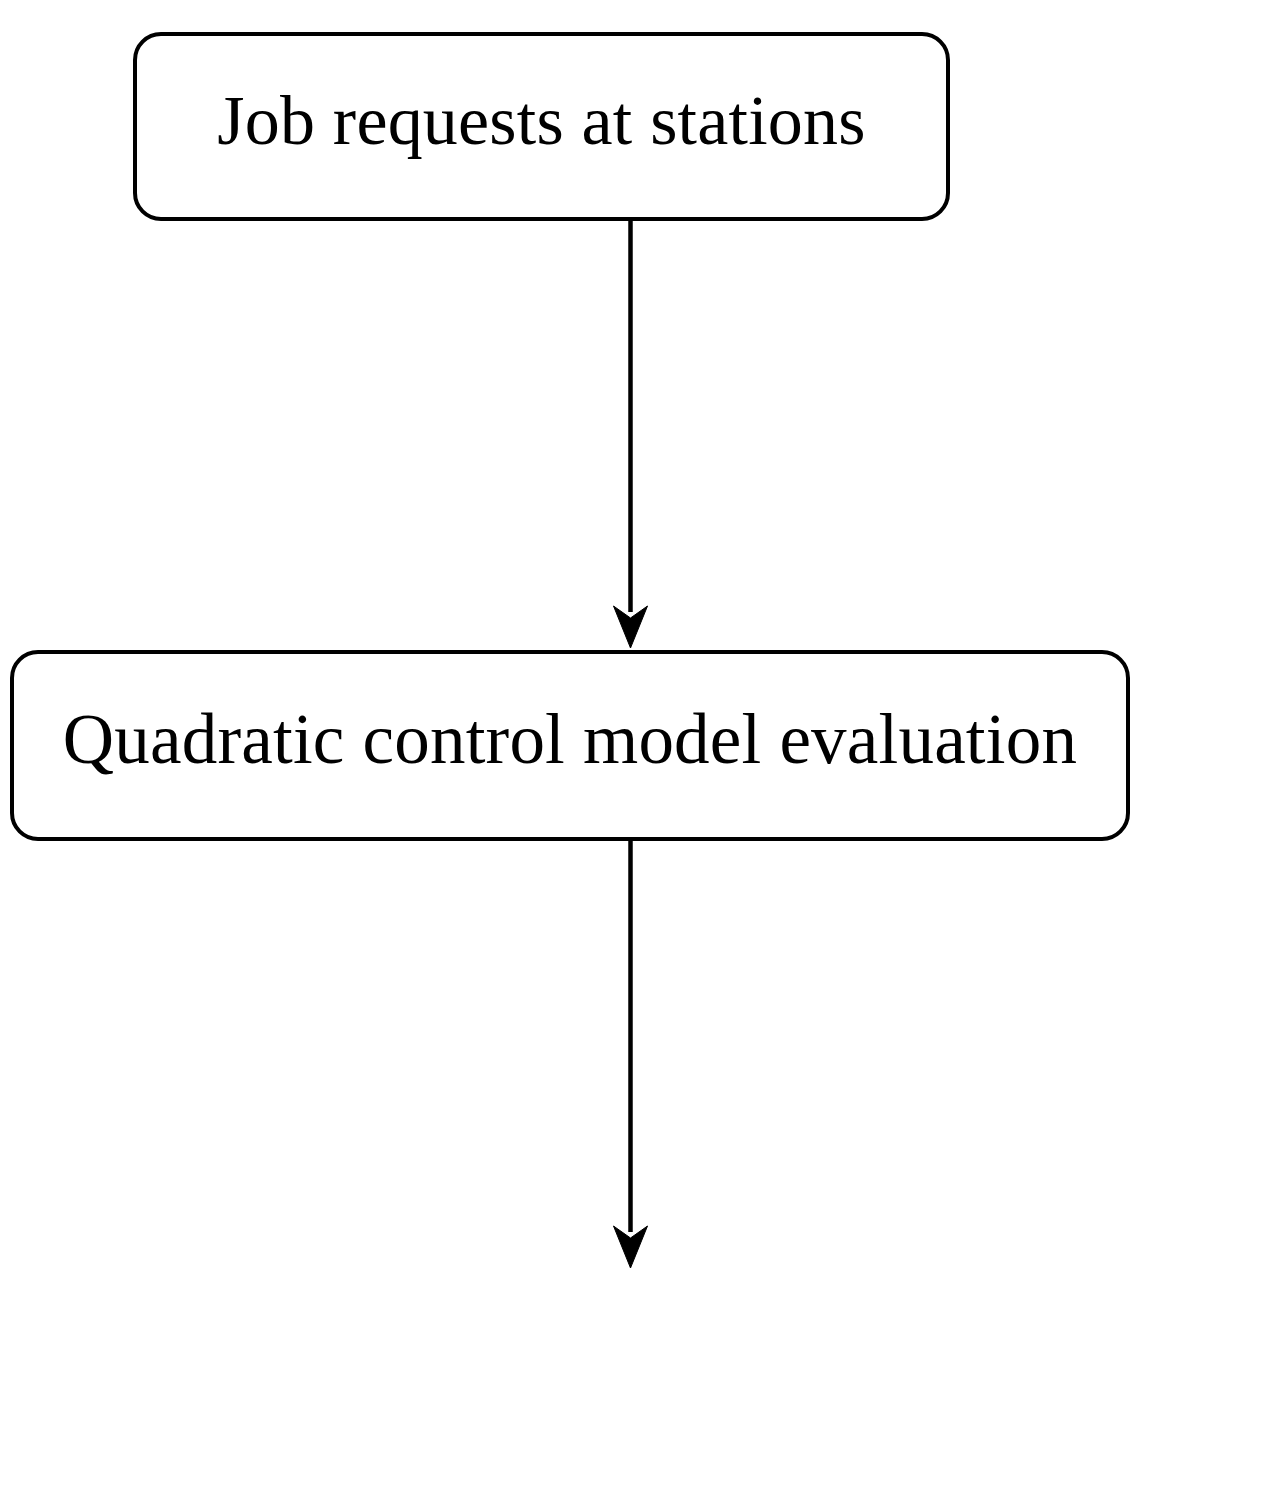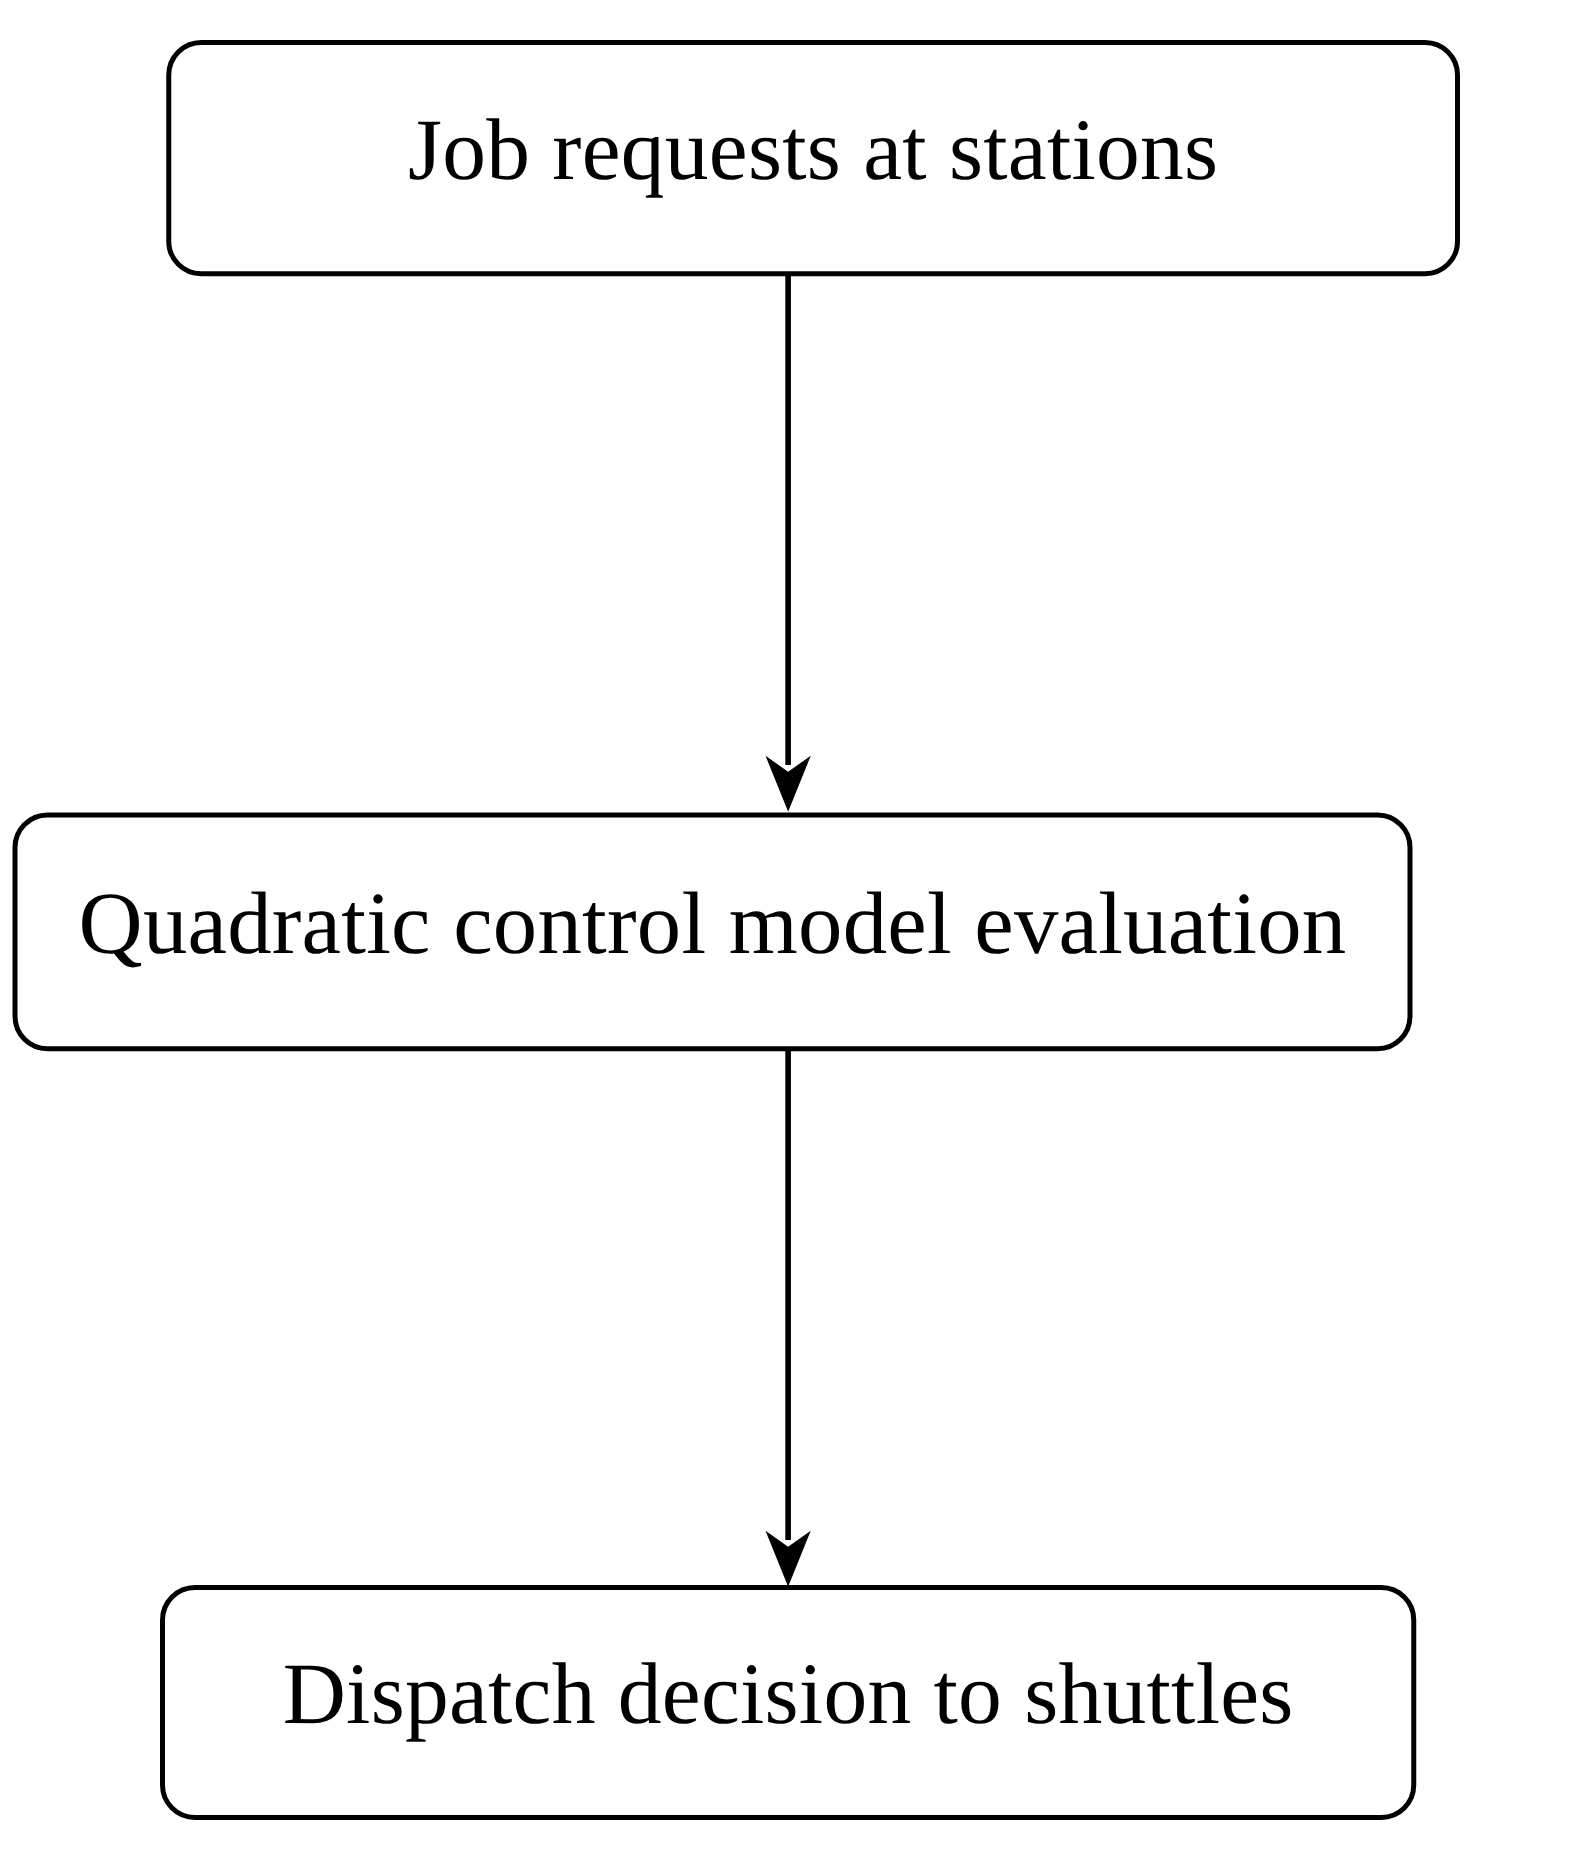--- a/index.html
+++ b/index.html
@@ -44,21 +44,21 @@
     white-space: nowrap;
     text-align: center;
     letter-spacing: 0.2px;
     position: relative;
     top: -6px;
   }
   
   #node-job-requests {
     left: 133px;
     top: 32px;
-    width: 1035px;
+    width: 817px;
     height: 189px;
   }
   
   #node-model-evaluation {
     left: 10px;
     top: 650px;
     width: 1120px;
     height: 191px;
   }
   #node-model-evaluation .node-label {
@@ -94,17 +94,14 @@
   </svg>
 
   <div class="node-box" id="node-job-requests">
     <span class="node-label">Job requests at stations</span>
   </div>
 
   <div class="node-box" id="node-model-evaluation">
     <span class="node-label">Quadratic control model evaluation</span>
   </div>
 
-  <div class="node-box" id="node-dispatch-decision">
-    <span class="node-label">Dispatch decision to shuttles</span>
-  </div>
 
 </div>
 
 </body></html>

